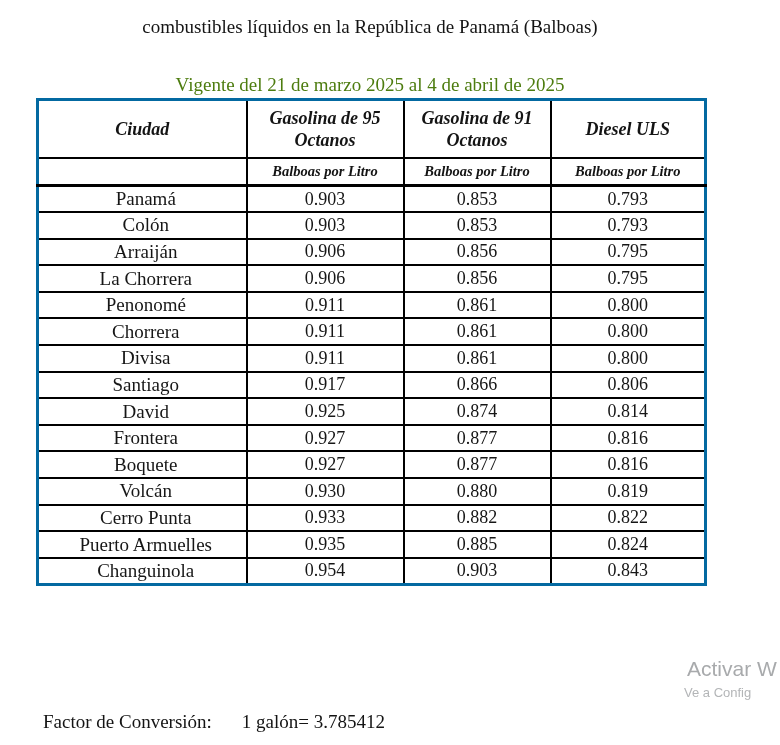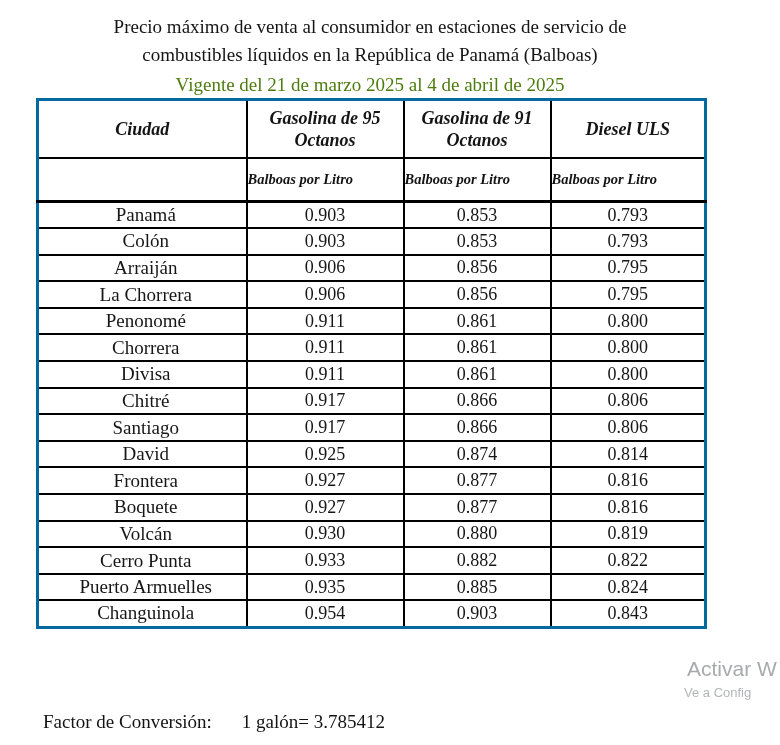--- a/index.html
+++ b/index.html
@@ -47,24 +47,25 @@
     font-weight: bold;
     font-style: italic;
     font-size: 18px;
     line-height: 22px;
     text-align: center;
     vertical-align: middle;
     padding: 2px 8px;
     color: #141414;
   }
   tr.unit-row td {
-    height: 44px;
+    height: 28px;
     font-weight: bold;
     font-style: italic;
     font-size: 14.5px;
+    text-align: center;
     vertical-align: middle;
     border-bottom: 3px solid #000;
     color: #141414;
     margin-top: 8px;
   }
   tbody.data-rows td {
     height: 26.6px;
     font-size: 18px;
     vertical-align: middle;
     color: #161616;
@@ -102,21 +103,20 @@
     color: #b3b5b7;
     white-space: nowrap;
   }
 </style>
 </head>
 <body>
 
 <div class="page">
 
   <div class="title-block">
-    <div>Precio máximo de venta al consumidor en estaciones de servicio de</div>
     <div>combustibles líquidos en la República de Panamá (Balboas)</div>
   </div>
 
   <div class="subtitle">Vigente del 21 de marzo 2025 al 4 de abril de 2025</div>
 
   <table class="price-table">
     <colgroup>
       <col style="width:209px">
       <col style="width:157px">
       <col style="width:147px">
@@ -173,26 +173,20 @@
       <td class="val">0.861</td>
       <td class="val">0.800</td>
     </tr>
         <tr>
       <td class="city">Divisa</td>
       <td class="val">0.911</td>
       <td class="val">0.861</td>
       <td class="val">0.800</td>
     </tr>
         <tr>
-      <td class="city">Chitré</td>
-      <td class="val">0.917</td>
-      <td class="val">0.866</td>
-      <td class="val">0.806</td>
-    </tr>
-        <tr>
       <td class="city">Santiago</td>
       <td class="val">0.917</td>
       <td class="val">0.866</td>
       <td class="val">0.806</td>
     </tr>
         <tr>
       <td class="city">David</td>
       <td class="val">0.925</td>
       <td class="val">0.874</td>
       <td class="val">0.814</td>

